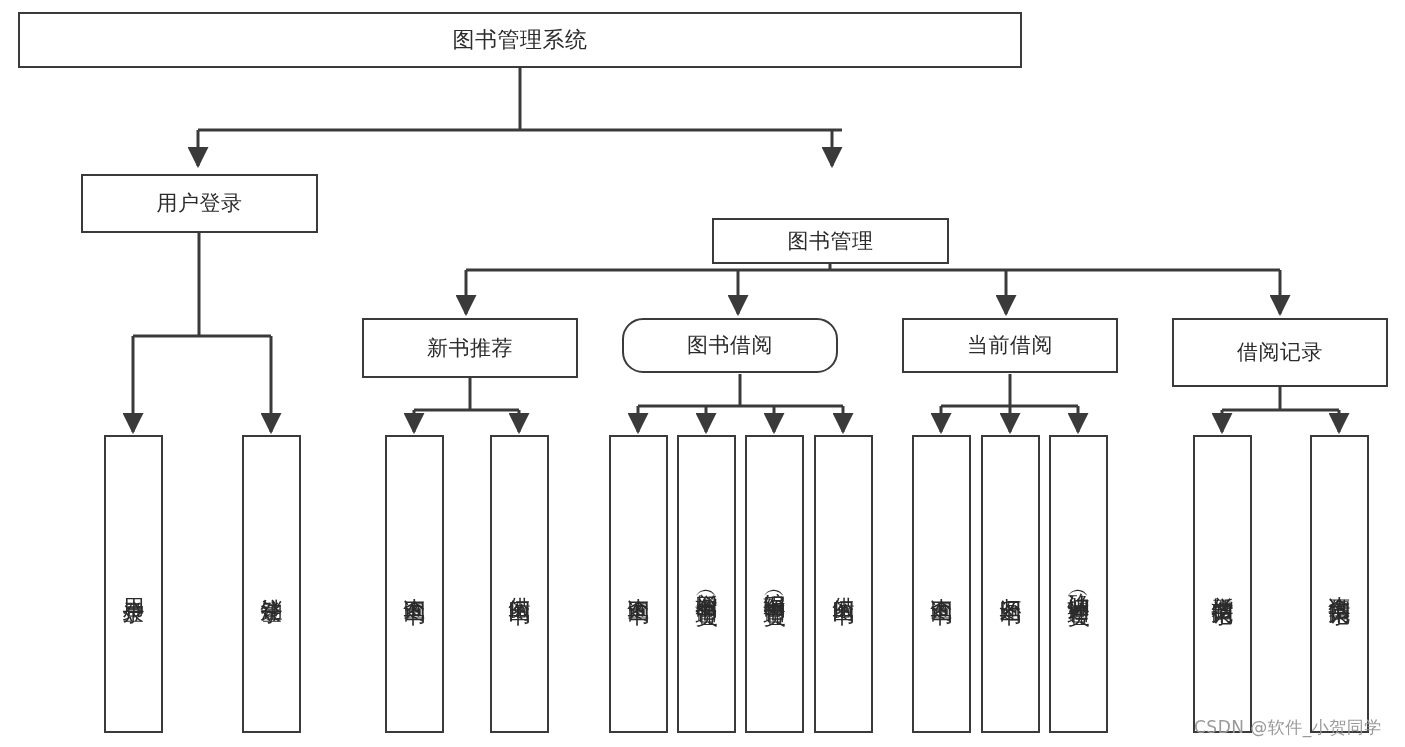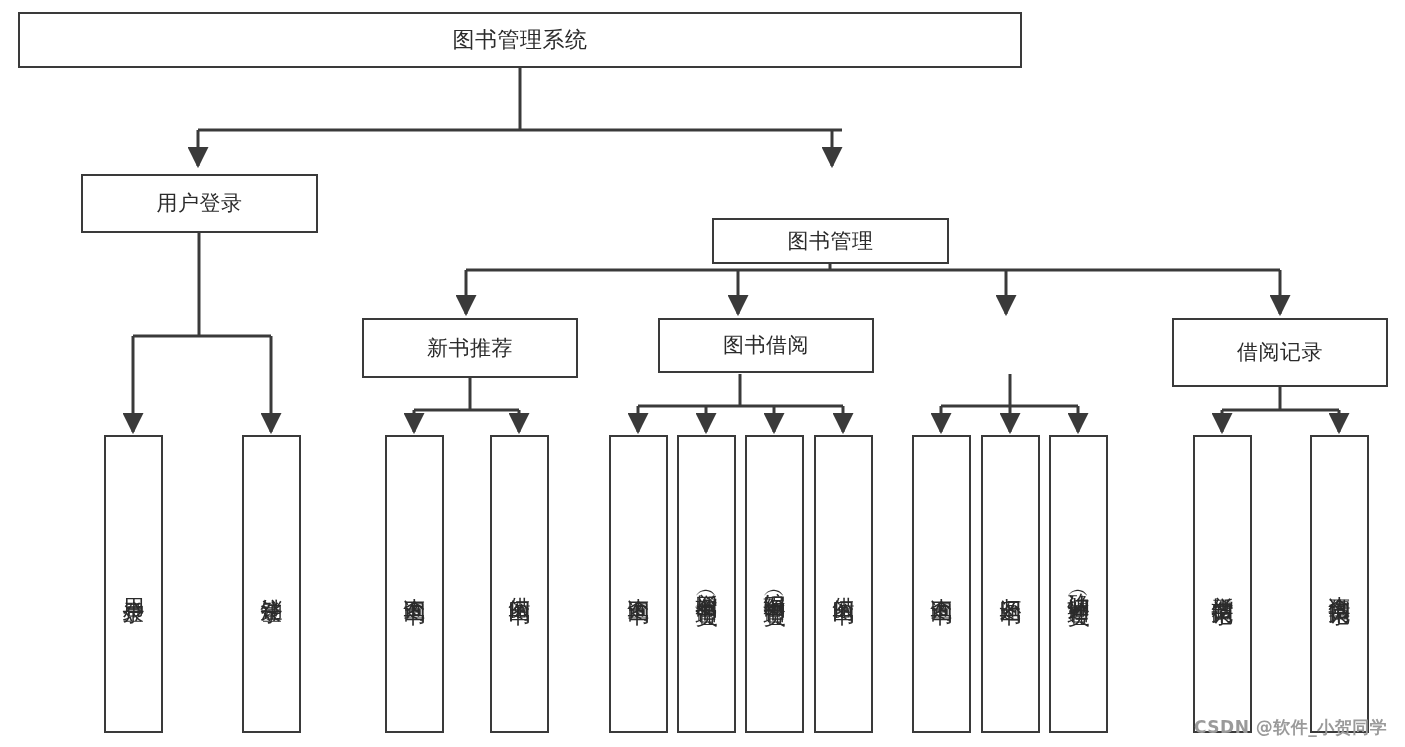--- a/index.html
+++ b/index.html
@@ -62,21 +62,20 @@
     letter-spacing: 2px;
     max-height: 280px;
     white-space: nowrap;
   }
   .watermark {
     position: absolute;
     font-size: 17px;
     color: #9a9a9a;
     white-space: nowrap;
     letter-spacing: 0.5px;
-    font-weight: bold;
   }
 </style>
 </head>
 <body>
 
 <div id="canvas">
 
   <svg class="wires" viewBox="0 0 1405 747" xmlns="http://www.w3.org/2000/svg">
     <defs>
       <marker id="arrow" viewBox="0 0 10 10" refX="9" refY="5" markerWidth="7" markerHeight="7" orient="auto-start-reverse">
@@ -136,24 +135,27 @@
   </div>
 
   <div class="node horiz" style="left:712px; top:174px; width:237px; height:46px;margin-top:44px;">
     <span class="lbl">图书管理</span>
   </div>
 
   <div class="node horiz" style="left:362px; top:318px; width:216px; height:60px;">
     <span class="lbl">新书推荐</span>
   </div>
 
-  <div class="node horiz" style="left:658px; top:318px; width:216px; height:55px;">
+  <div class="node horiz" style="left:622px; top:318px; width:216px; height:55px;border-radius:21px;">
     <span class="lbl">图书借阅</span>
   </div>
 
+  <div class="node horiz" style="left:902px; top:318px; width:216px; height:55px;">
+    <span class="lbl">当前借阅</span>
+  </div>
 
   <div class="node horiz" style="left:1172px; top:318px; width:216px; height:69px;">
     <span class="lbl">借阅记录</span>
   </div>
 
   <div class="node vert" style="left:104px; top:435px; width:59px; height:298px;">
     <span class="lbl">用户登录</span>
   </div>
 
   <div class="node vert" style="left:242px; top:435px; width:59px; height:298px;">

